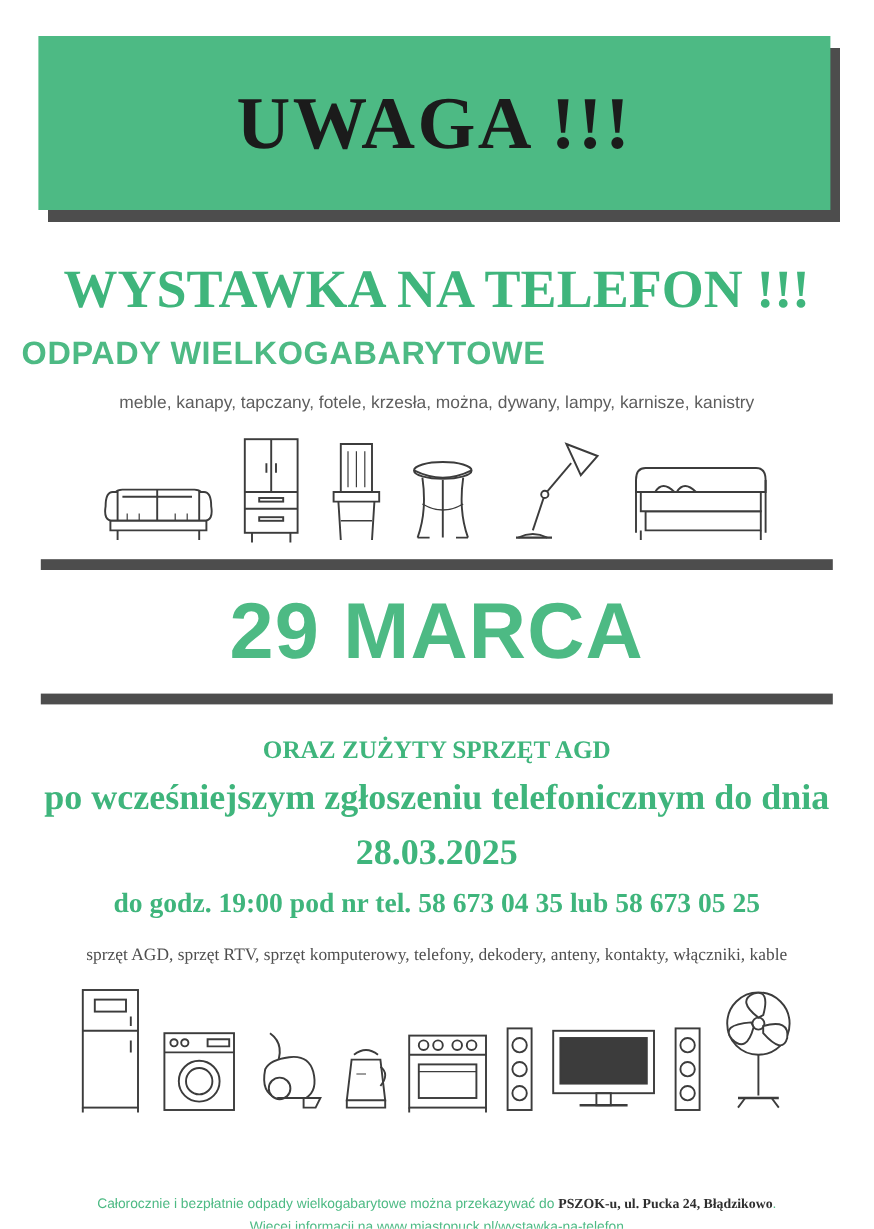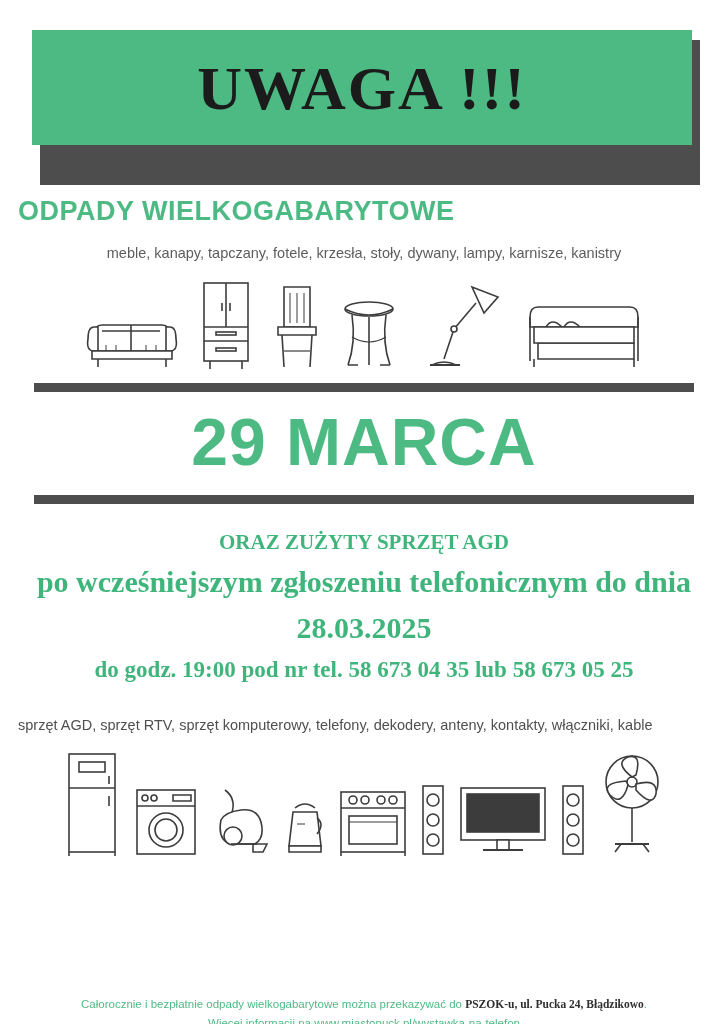--- a/index.html
+++ b/index.html
@@ -35,21 +35,21 @@
     top: 10px;
     width: 660px;
     height: 145px;
     background: #4d4d4d;
   }
   .banner {
     position: absolute;
     left: 14px;
     top: 0px;
     width: 660px;
-    height: 115px;
+    height: 145px;
     background: #4dba84;
     display: flex;
     align-items: center;
     justify-content: center;
   }
   .banner-title {
     font-family: "Liberation Serif", serif;
     font-weight: bold;
     font-size: 62px;
     letter-spacing: 2px;
@@ -122,24 +122,26 @@
     font-family: "Liberation Serif", serif;
     font-weight: bold;
     color: #3fb57c;
     line-height: 1.55;
   }
   .agd-line1 { font-size: 21px; text-align: center; }
   .agd-line2 { font-size: 30px; }
   .agd-line3 { font-size: 23px; }
 
   .agd-items {
-    margin-top: 28px;
+    margin-top: 16px;
+    text-align: center;
     font-size: 14.5px;
     color: #4f4f4f;
     line-height: 1.5;
+    font-family: Liberation Serif, serif;
   }
 
   
   .appl-row {
     margin-top: 6px;
     height: 115px;
     display: flex;
     align-items: flex-end;
     justify-content: center;
     gap: 10px;
@@ -165,22 +167,23 @@
 
 <div class="poster">
 
   <div class="banner-wrap">
     <div class="banner-shadow"></div>
     <div class="banner">
       <div class="banner-title">UWAGA !!!</div>
     </div>
   </div>
 
+  <div class="headline">WYSTAWKA NA TELEFON !!!</div>
   <div class="subhead">ODPADY WIELKOGABARYTOWE</div>
-  <div class="itemlist">meble, kanapy, tapczany, fotele, krzesła, stoły, dywany, lampy, karnisze, kanistry</div>
+  <div class="itemlist">meble, kanapy, tapczany, fotele, krzesła, można, dywany, lampy, karnisze, kanistry</div>
 
   <div class="icon-row">
 
     <span>
       <svg width="96" height="72" viewBox="0 0 96 72" fill="none" stroke="#3c3c3c" stroke-width="1.6">
         <path d="M10 34 q0-10 8-10 h60 q8 0 8 10 v16 h-76z" fill="#fff"></path>
         <path d="M18 30 h58"></path>
         <path d="M47 24 v26"></path>
         <path d="M4 38 q-2 12 6 12 h4 v-24 h-4 q-6 0-6 12z" fill="#fff"></path>
         <path d="M92 38 q2 12-6 12 h-4 v-24 h4 q6 0 6 12z" fill="#fff"></path>

